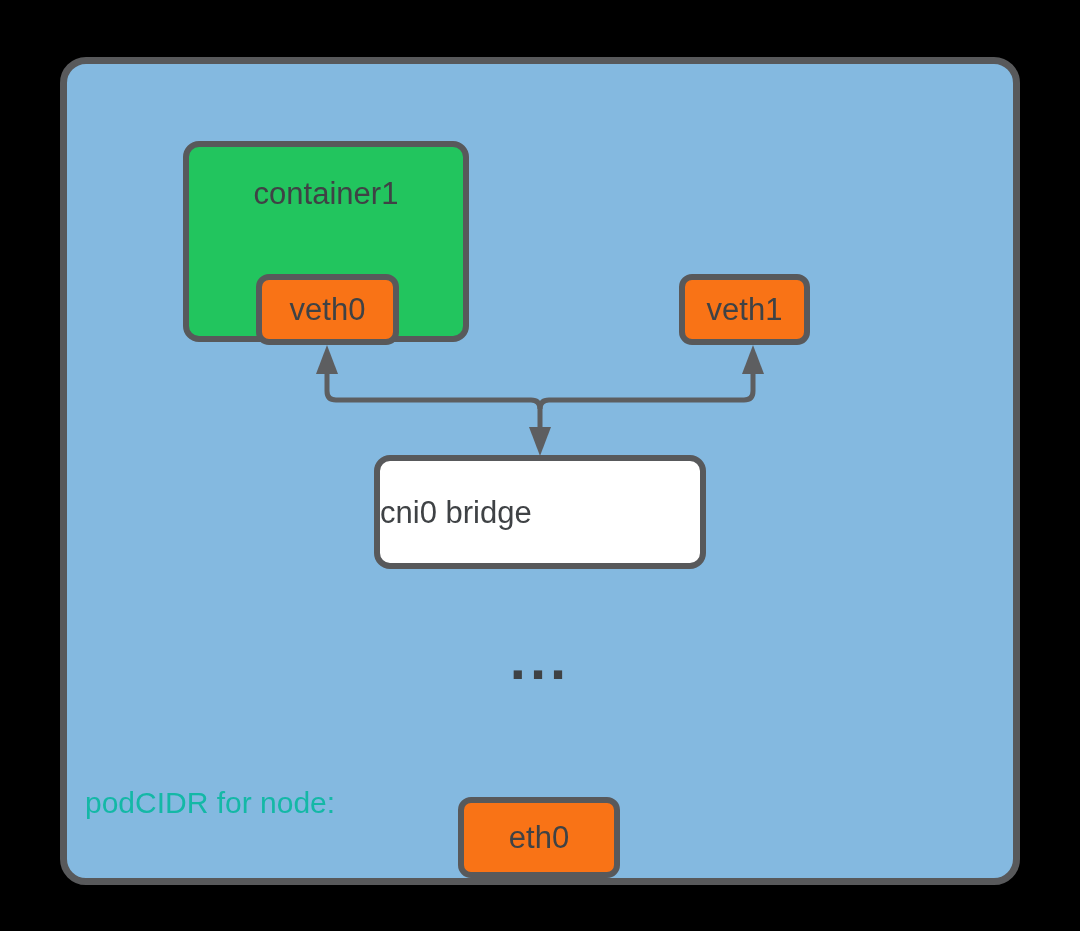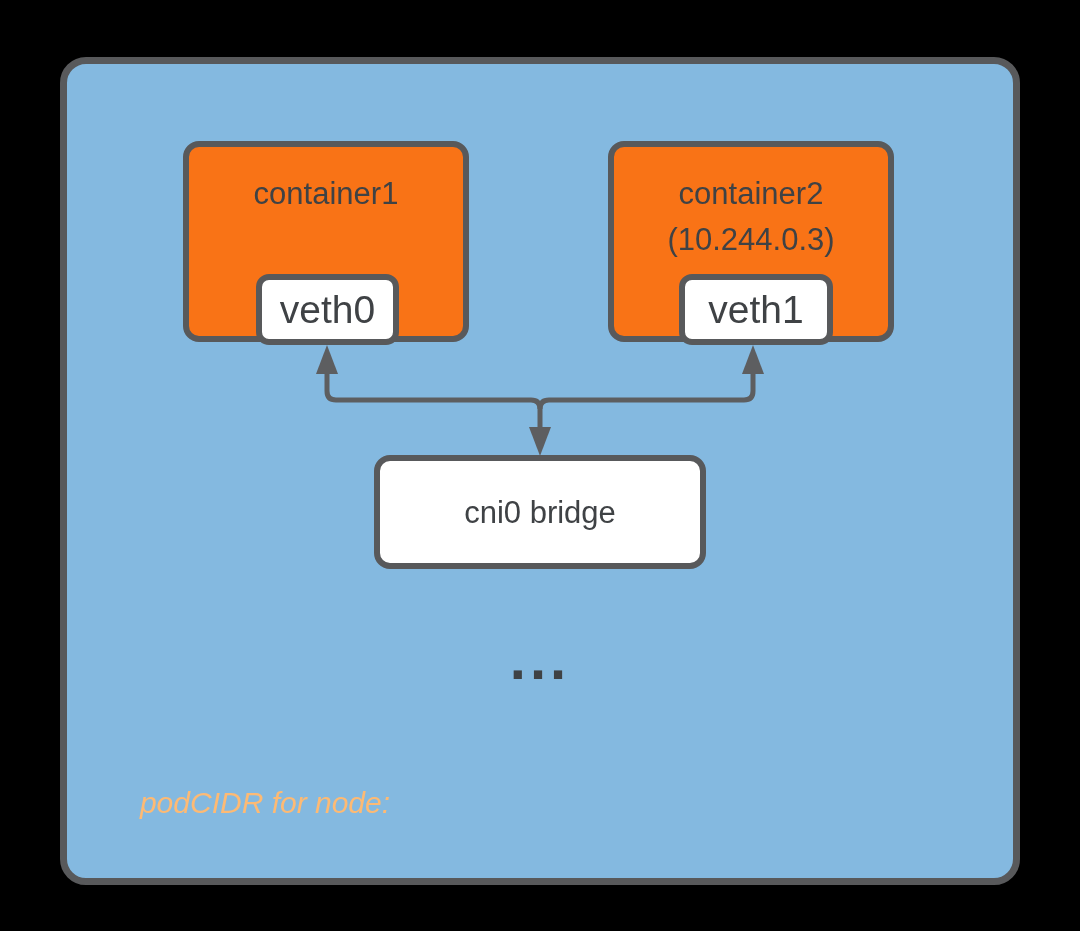--- a/index.html
+++ b/index.html
@@ -25,65 +25,65 @@
     background: #84b9e0;
     border: 7px solid #58595b;
     border-radius: 26px;
     z-index: 1;
   }
   .container-card {
     position: absolute;
     width: 286px;
     height: 201px;
     box-sizing: border-box;
-    background: #f97316;
+    background: #22c55e;
     border: 6px solid #58595b;
     border-radius: 16px;
     z-index: 3;
     display: flex;
     flex-direction: column;
     align-items: center;
     padding-top: 24px;
   }
   .container-card .line {
     font-size: 31px;
     line-height: 46px;
     color: #3f4245;
     text-align: center;
     white-space: nowrap;
   }
   .iface-box {
     position: absolute;
     box-sizing: border-box;
-    background: #ffffff;
+    background: #f97316;
     border: 6px solid #58595b;
     border-radius: 13px;
     z-index: 4;
     display: flex;
     align-items: center;
     justify-content: center;
-    font-size: 39px;
+    font-size: 31px;
     color: #3f4245;
   }
   #veth0 { left: 256px; top: 274px; width: 143px; height: 71px; }
-  #veth1 { left: 679px; top: 274px; width: 154px; height: 71px; text-align: center; }
+  #veth1 { left: 679px; top: 274px; width: 131px; height: 71px; text-align: center; }
   .bridge-box {
     position: absolute;
     left: 374px;
     top: 455px;
     width: 332px;
     height: 114px;
     box-sizing: border-box;
     background: #ffffff;
     border: 6px solid #58595b;
     border-radius: 16px;
     z-index: 4;
     display: flex;
     flex-direction: column;
-    align-items: center;
+    align-items: flex-start;
     justify-content: center;
   }
   .bridge-box .line {
     font-size: 31px;
     line-height: 45px;
     color: #3f4245;
     text-align: center;
     white-space: nowrap;
   }
   #connectors {
@@ -104,26 +104,25 @@
     letter-spacing: 4px;
     color: #3f4245;
     z-index: 3;
     line-height: 58px;
   }
   .podcidr {
     position: absolute;
     left: 85px;
     top: 783px;
     width: 360px;
-    text-align: center;
-    color: #fdba74;
+    text-align: left;
+    color: #14b8a6;
     font-size: 30px;
     line-height: 40px;
     z-index: 3;
-    font-style: italic;
   }
   #eth0 { left: 458px; top: 797px; width: 162px; height: 81px; z-index: 5; }
 </style>
 </head>
 <body>
 
 <div id="canvas">
 
   <div class="node"></div>
 
@@ -139,32 +138,31 @@
     </g>
   </svg>
 
   <div class="container-card" style="left:183px; top:141px;">
     <div class="line">container1</div>
   </div>
   <div class="iface-box" id="veth0">
     <span>veth0</span>
   </div>
 
-  <div class="container-card" style="left:608px; top:141px;">
-    <div class="line">container2</div>
-    <div class="line">(10.244.0.3)</div>
-  </div>
   <div class="iface-box" id="veth1">
     <span>veth1</span>
   </div>
 
   <div class="bridge-box">
     <div class="line">cni0 bridge</div>
   </div>
 
   <div class="ellipsis">...</div>
 
   <div class="podcidr">
     <div>podCIDR for node:</div>
   </div>
 
+  <div class="iface-box" id="eth0">
+    <span>eth0</span>
+  </div>
 
 </div>
 
 </body></html>

